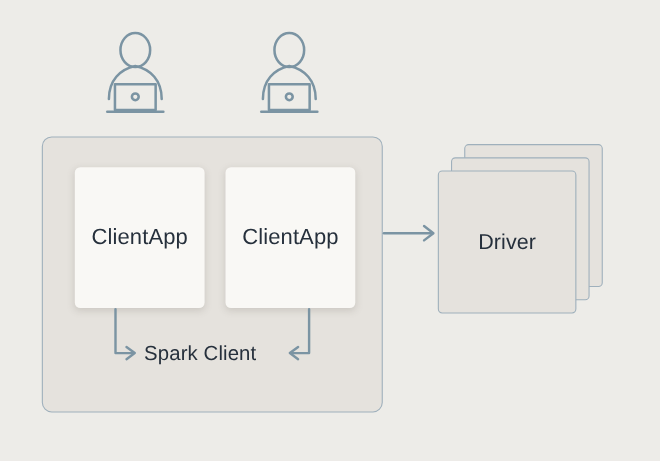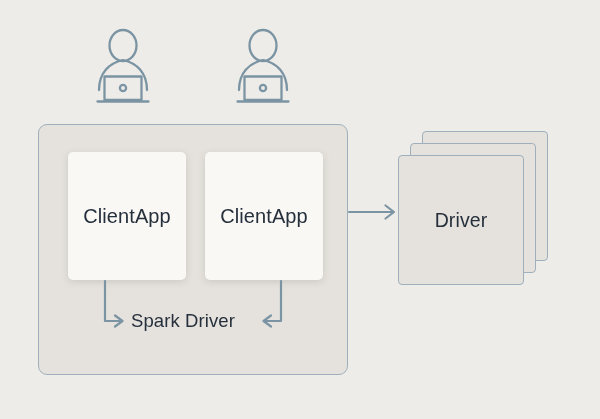--- a/index.html
+++ b/index.html
@@ -164,15 +164,15 @@
       <path d="M281 281 L281 321 L265 321" fill="none" stroke="#7b94a3" stroke-width="2.2" stroke-linecap="round" stroke-linejoin="round"></path>
       <path d="M271 315.5 L263.5 321 L271 326.5" fill="none" stroke="#7b94a3" stroke-width="2.2" stroke-linecap="round" stroke-linejoin="round"></path>
     </g>
 
     <g>
       <path d="M349 212 L393 212" fill="none" stroke="#7b94a3" stroke-width="2.2" stroke-linecap="round" stroke-linejoin="round"></path>
       <path d="M385.5 205.5 L394 212 L385.5 218.5" fill="none" stroke="#7b94a3" stroke-width="2.2" stroke-linecap="round" stroke-linejoin="round"></path>
     </g>
   </svg>
 
-  <div class="driver-label">Spark Driver</div>
+  <div class="driver-label">Spark Client</div>
 
 </div>
 
 </body></html>

